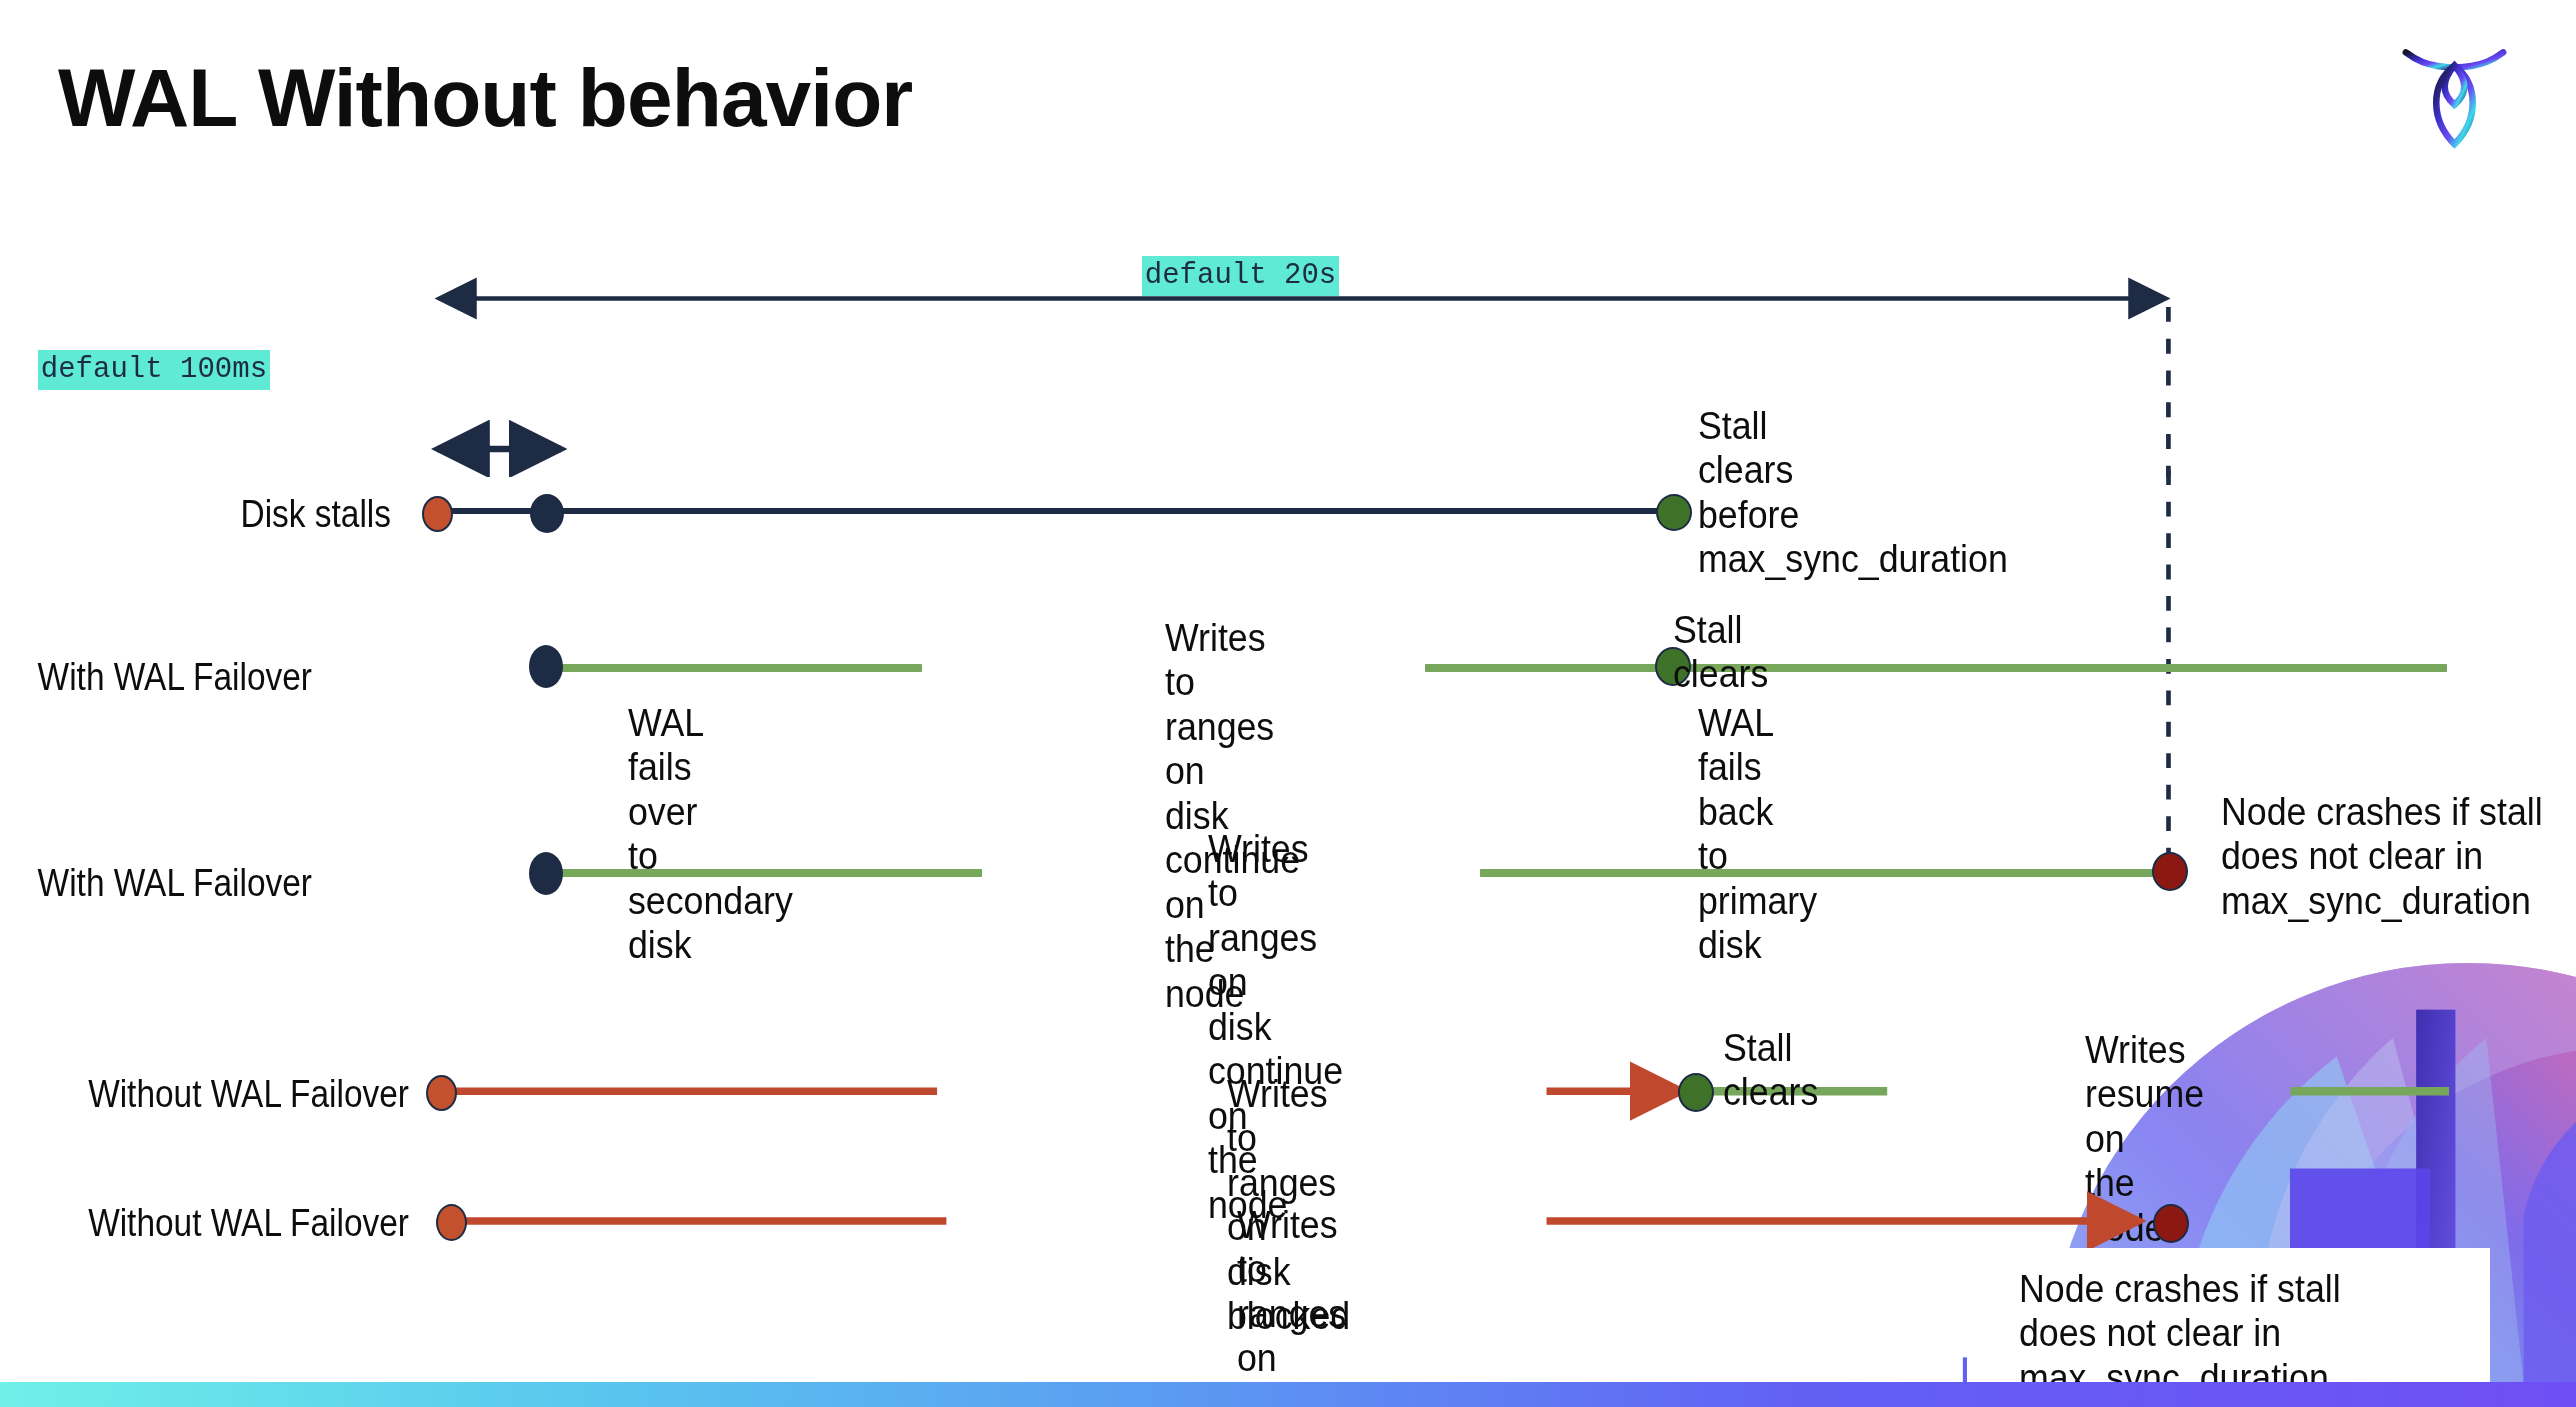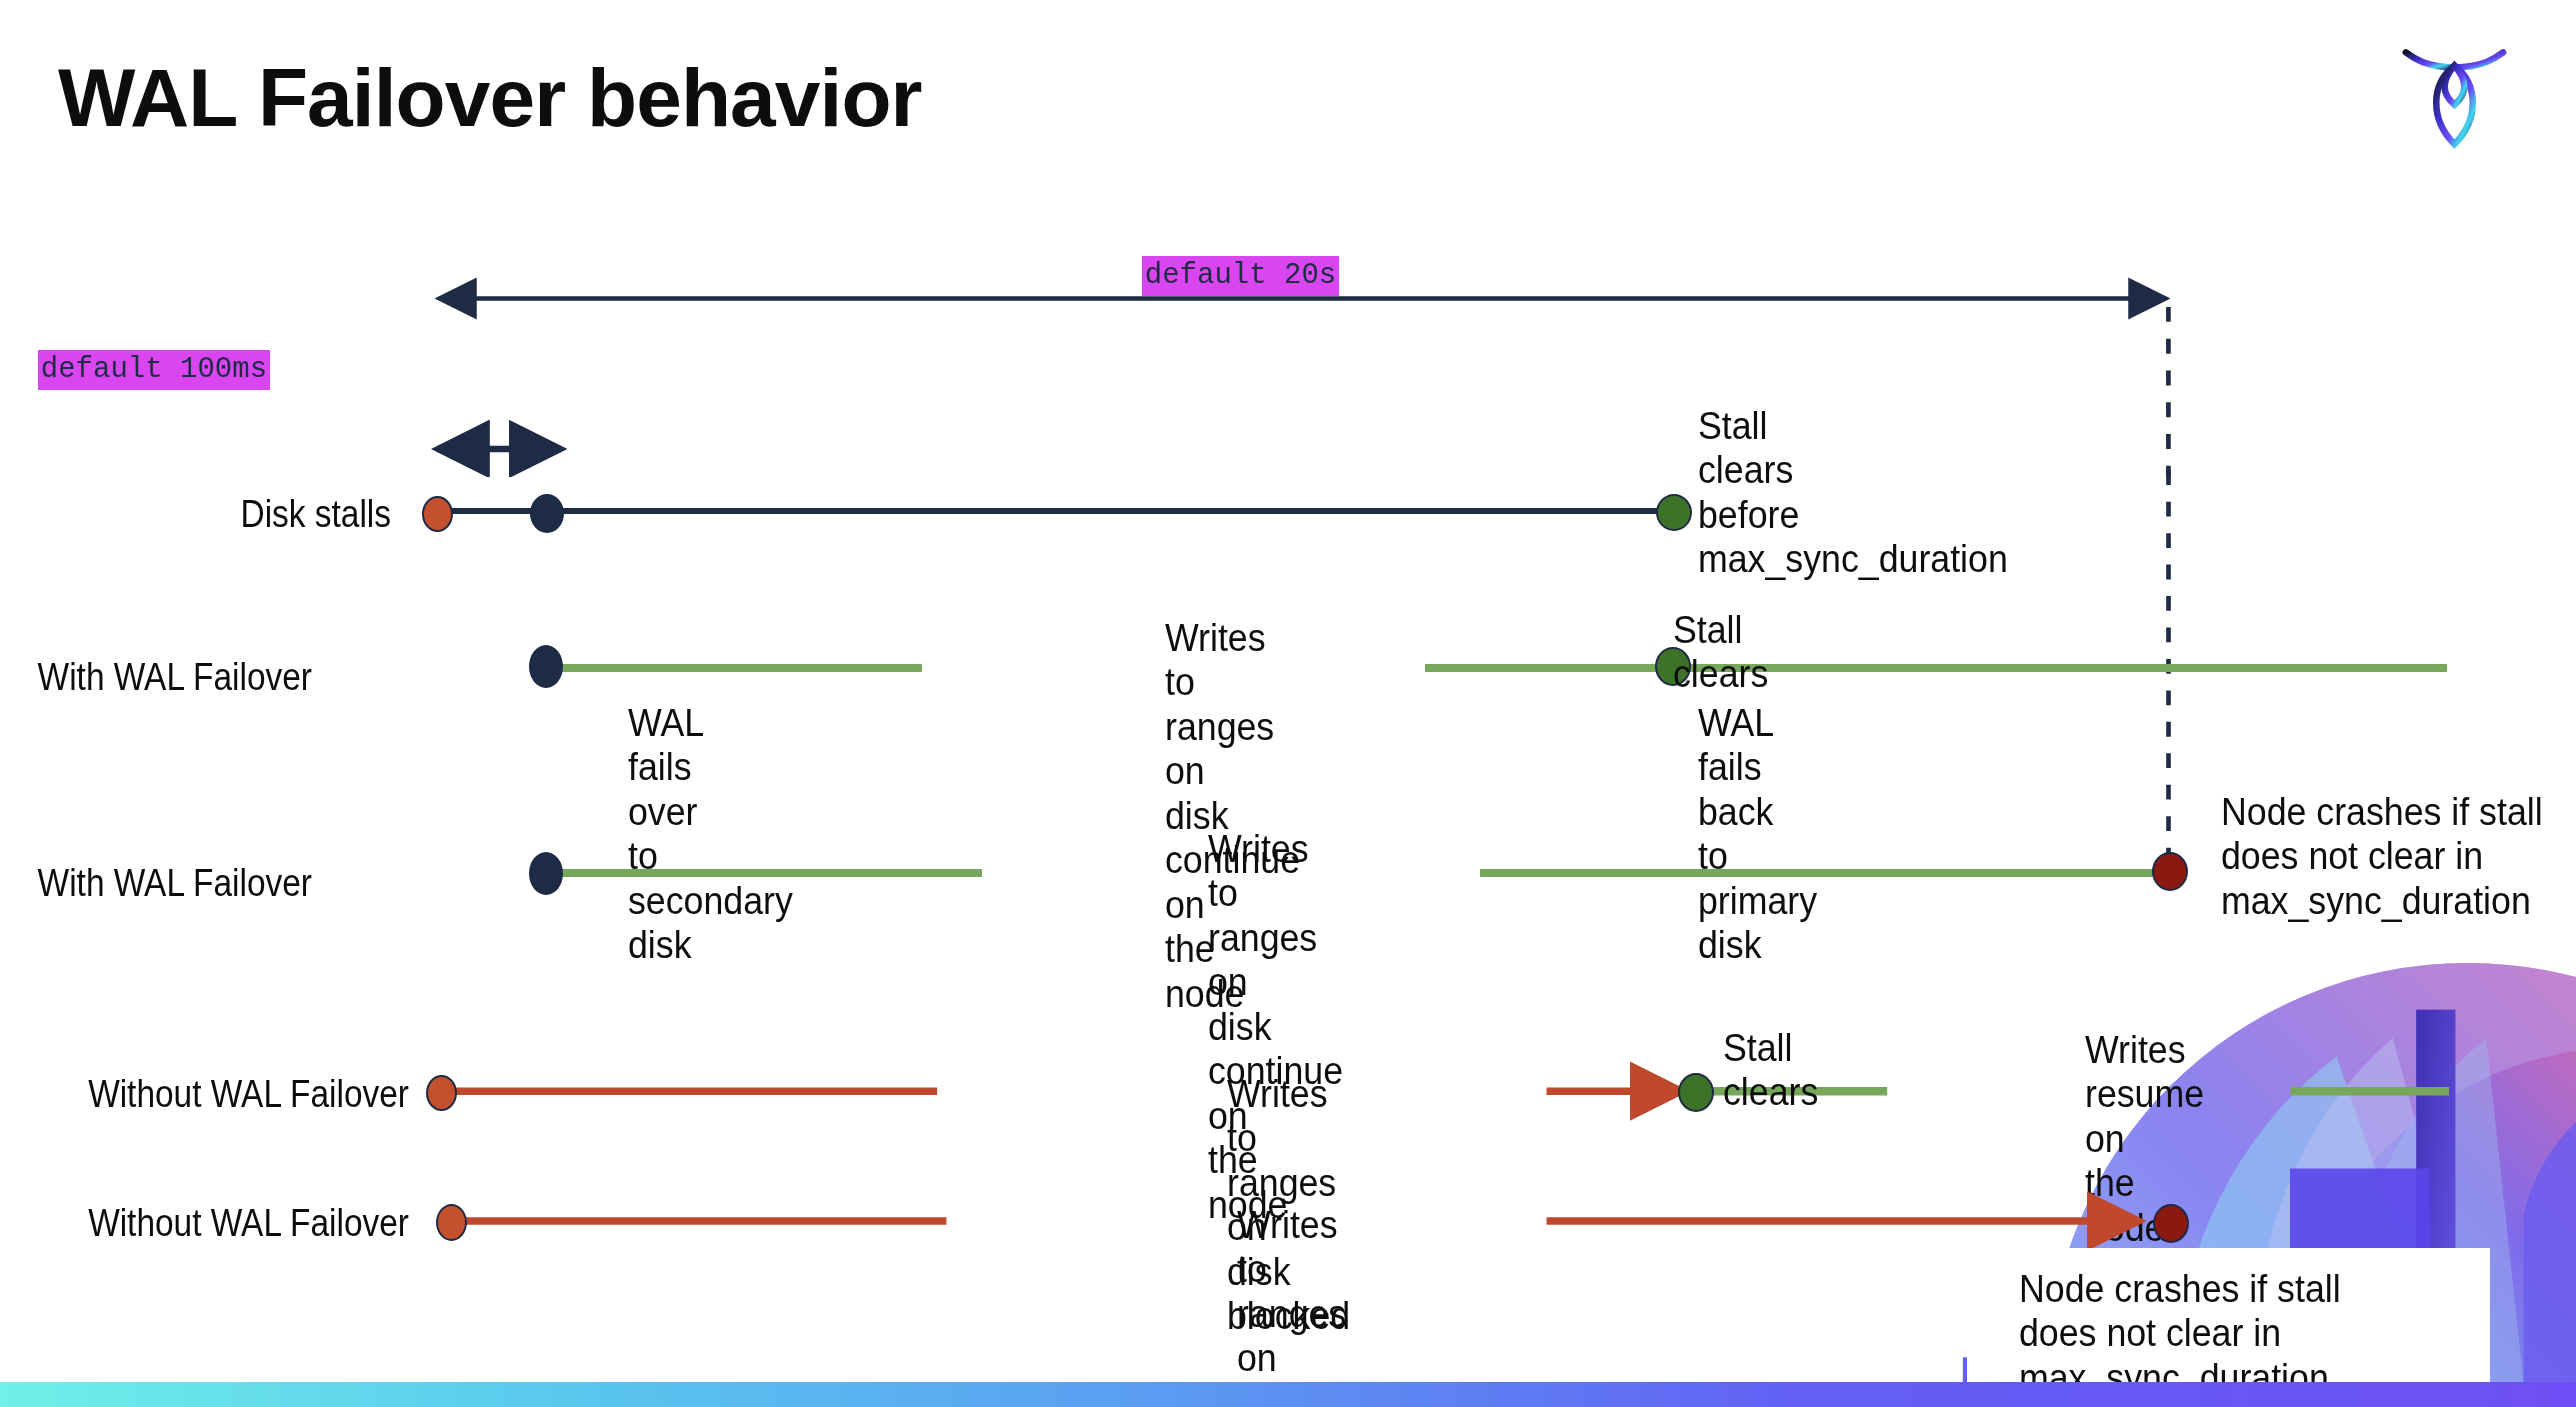--- a/index.html
+++ b/index.html
@@ -22,21 +22,21 @@
   }
 
   
   #brand-logo{position:absolute;left:2389px;top:30px;width:131px;height:131px;}
 
   
   .code-chip{
     position:absolute;
     font-family:"Liberation Mono","DejaVu Sans Mono",monospace;
     font-size:29px;color:#1d2b45;
-    background:#d946ef;
+    background:#5eead4;
     line-height:1.33;
     white-space:pre;
     padding:0.9px 2.8px;
   }
 
   
   .row-label{
     position:absolute;
     font-size:38px;color:#0d0d0d;
     font-family:"Liberation Sans", sans-serif;
@@ -132,21 +132,21 @@
       <path d="M2420 1480 A 420 420 0 0 1 2560 1110 L2660 1480 Z" fill="#b9c0f2" opacity="0.5"></path>
       <path d="M2520 1480 A 400 400 0 0 1 2660 1110 L2700 1480 Z" fill="#9fb6ef" opacity="0.45"></path>
       <rect x="2585" y="1080" width="42" height="400" fill="url(#gD)"></rect>
       <path d="M2600 1250 L2450 1250 L2450 1340 L2600 1340 Z" fill="#5b45ea" opacity="0.9"></path>
       <path d="M2700 1300 A 200 200 0 0 1 2756 1200 L2756 1480 L2700 1480 Z" fill="#6b5bf0" opacity="0.8"></path>
       <path d="M2170 1420 L2260 1420 L2230 1480 L2170 1480 Z" fill="#62f5ef" opacity="0.9"></path>
       <rect x="2100" y="1452" width="200" height="28" fill="#6361f3"></rect>
     </g>
   </svg>
 
-  <div id="page-title">WAL Failover behavior</div>
+  <div id="page-title">WAL Without behavior</div>
 
   <div id="brand-logo">
     <svg width="131" height="131" viewBox="0 0 140 140">
       <g fill="none" stroke="url(#gLogo)" stroke-width="7" stroke-linecap="round">
         <path d="M70 40 C 40 40 26 30 18 24"></path>
         <path d="M70 40 C 100 40 114 30 122 24"></path>
         <path d="M70 38 C 44 58 44 96 70 122 C 96 96 96 58 70 38 Z"></path>
         <path d="M70 38 C 56 54 56 68 70 80 C 84 68 84 54 70 38 Z"></path>
         <path d="M70 80 L70 122"></path>
       </g>

